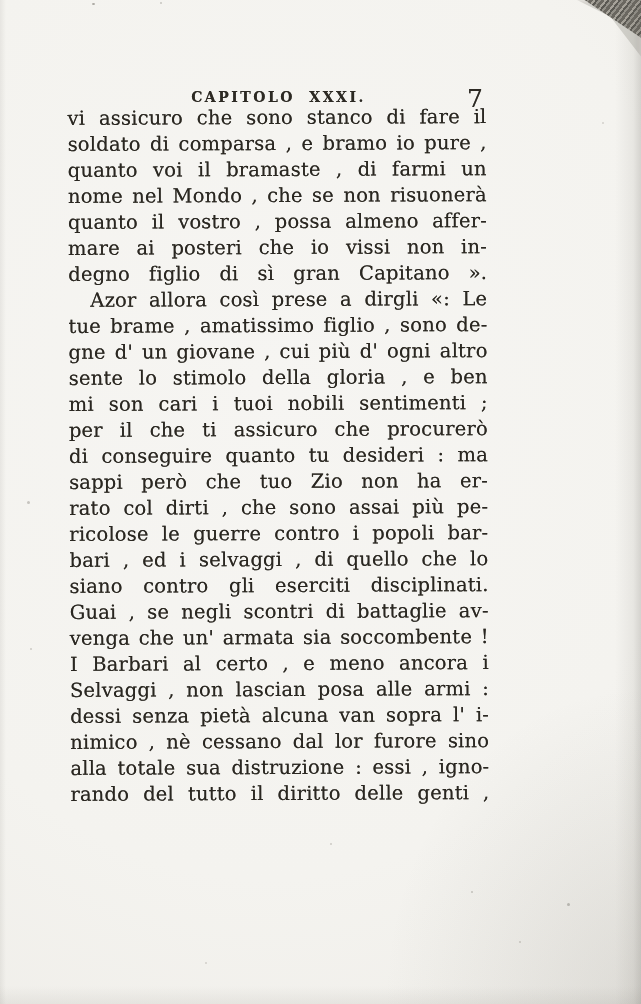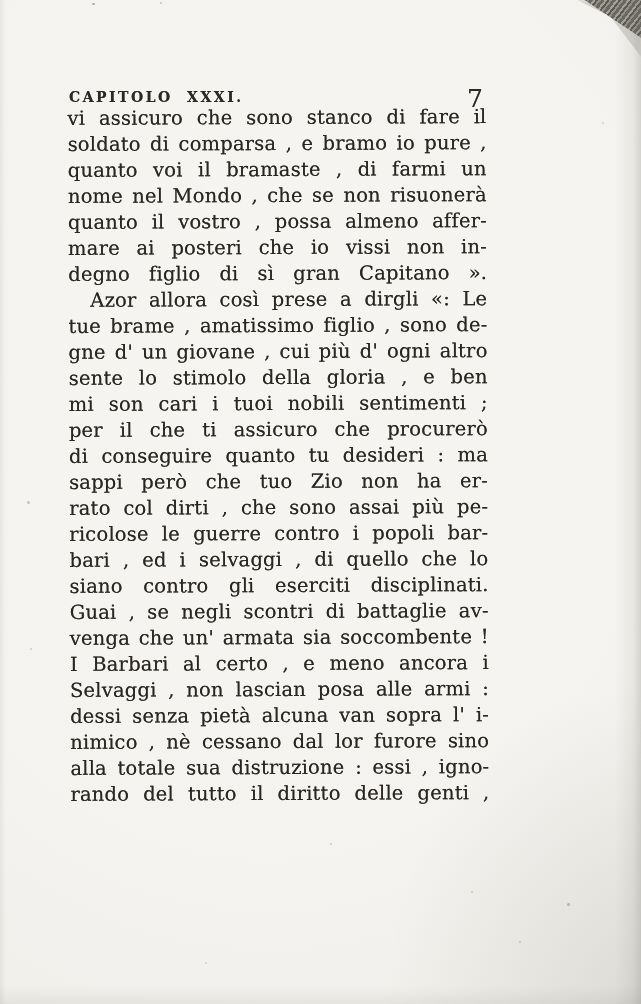--- a/index.html
+++ b/index.html
@@ -53,20 +53,21 @@
       #504e48 0px, #504e48 2px,
       #8d8a82 2px, #8d8a82 4px,
       #605d56 4px, #605d56 7px,
       #a29e95 7px, #a29e95 9px);
     clip-path: polygon(17% 0, 100% 0, 100% 63%);
     opacity: 0.92;
   }
   
   .running-header {
     position: absolute; top: 87px; left: 69px; width: 419px;
+    text-align: center;
   }
   .chapter {
     font-size: 14px;
     font-weight: bold;
     letter-spacing: 2.5px;
     word-spacing: 7px;
     color: #2c2923;
     text-shadow: 0 0 0.5px rgba(44,41,35,0.65);
   }
   .page-number {

